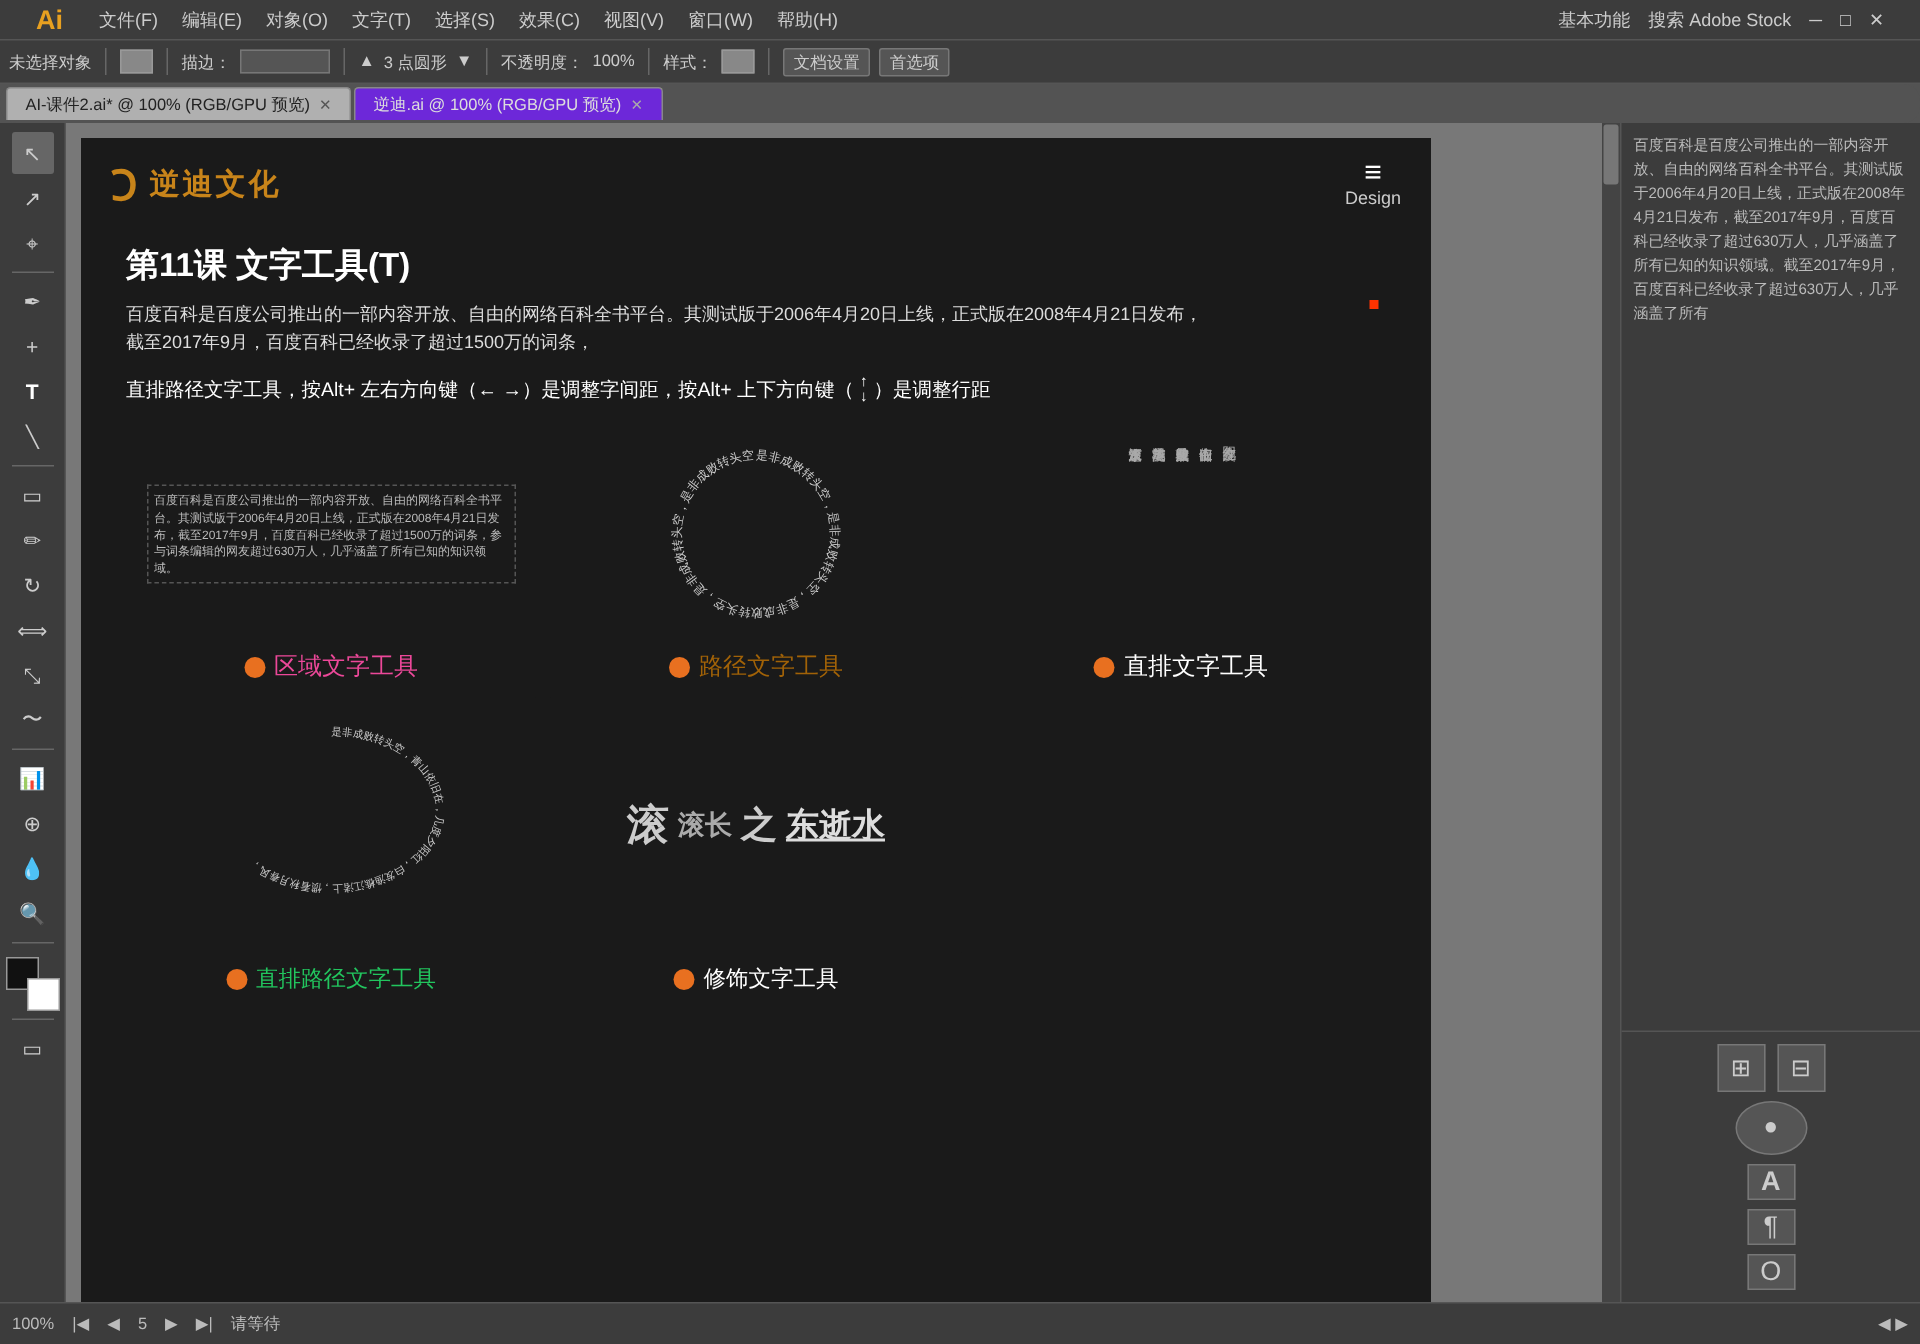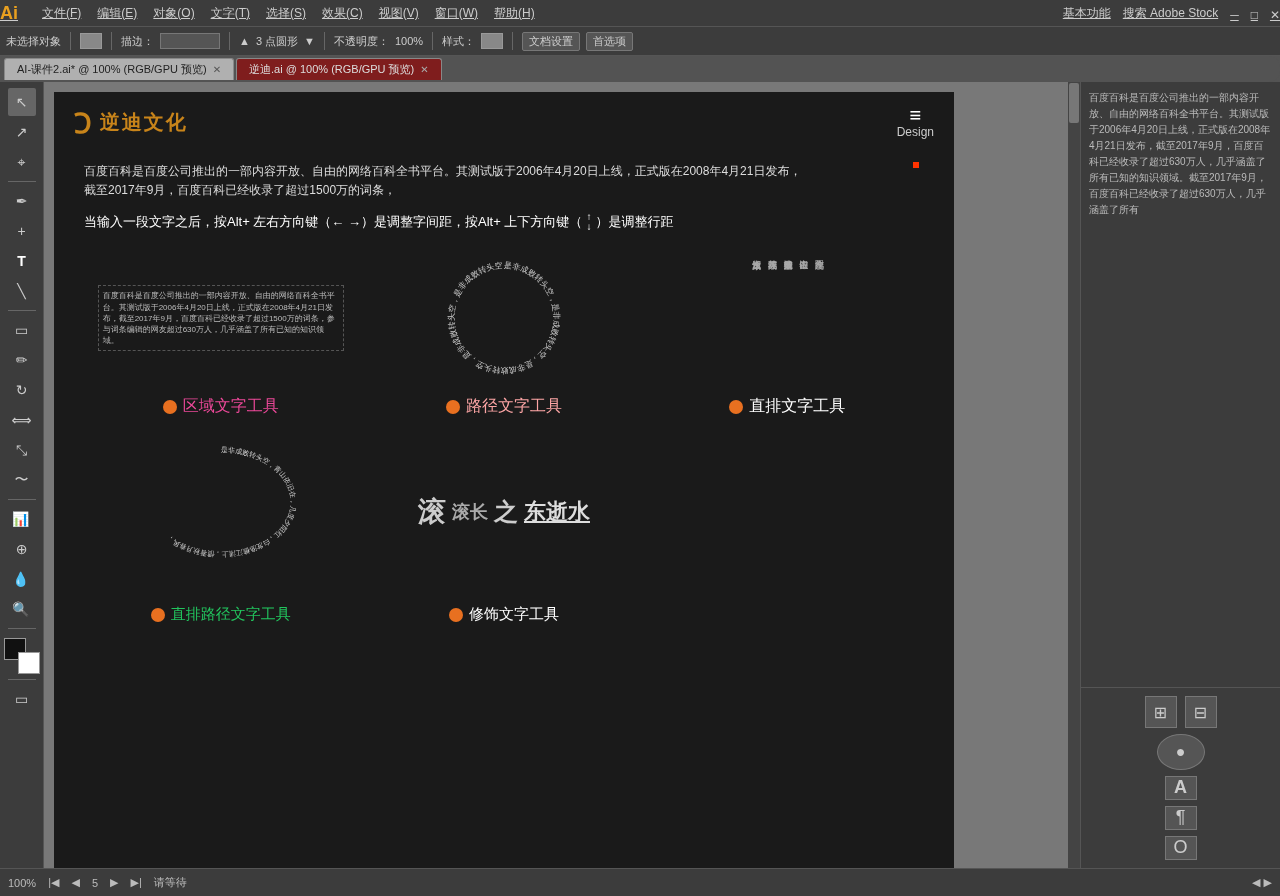--- a/index.html
+++ b/index.html
@@ -1,46 +1,46 @@
 <!DOCTYPE html>
 <html><head>
   <meta charset="utf-8">
   <style>
     * { margin: 0; padding: 0; box-sizing: border-box; }
     body { width: 1280px; height: 896px; overflow: hidden; background: #535353; font-family: 'Arial', sans-serif; position: relative; }
 
     
     #menu-bar {
       width: 100%; height: 26px; background: #3c3c3c;
-      display: flex; align-items: center; padding: 0 0;
-      font-size: 12px; color: #ccc; gap: 16px; text-decoration: underline;
+      display: flex; align-items: center; padding: 0 24px;
+      font-size: 12px; color: #ccc; gap: 16px;
     }
     #menu-bar .app-icon { color: #e8a020; font-weight: bold; font-size: 18px; margin-right: 8px; }
     #menu-bar span { cursor: pointer; }
-    .menu-right { margin-left: auto; display: flex; align-items: flex-end; gap: 12px; }
+    .menu-right { margin-left: auto; display: flex; align-items: center; gap: 12px; }
 
     
     #toolbar {
       width: 100%; height: 30px; background: #3c3c3c;
       display: flex; align-items: center; padding: 0 6px; gap: 6px;
       border-top: 1px solid #555; border-bottom: 1px solid #555;
       font-size: 11px; color: #ccc;
     }
     .toolbar-sep { width: 1px; height: 18px; background: #666; margin: 0 3px; }
     .toolbar-btn { background: #555; border: 1px solid #777; color: #ccc; padding: 1px 6px; font-size: 11px; cursor: pointer; border-radius: 2px; }
     .toolbar-select { background: #555; border: 1px solid #777; color: #ccc; padding: 1px 4px; font-size: 11px; cursor: pointer; }
     .color-swatch { width: 22px; height: 16px; background: #888; border: 1px solid #999; }
 
     
     #tab-bar {
       width: 100%; height: 26px; background: #535353;
       display: flex; align-items: center; padding: 0 4px; gap: 2px; border-radius: 11px;
     }
     .tab {
-      height: 22px; background: #7f1d1d; color: #ddd; font-size: 11px;
+      height: 22px; background: #6d28d9; color: #ddd; font-size: 11px;
       padding: 0 12px; display: flex; align-items: center; gap: 6px;
       cursor: pointer; border-radius: 3px 3px 0 0; border: 1px solid #888; border-bottom: none;
     }
     .tab.active { background: #b0b0b0; color: #222; }
     .tab-close { font-size: 10px; color: #aaa; cursor: pointer; }
     .tab.active .tab-close { color: #555; }
 
     
     #main-area {
       display: flex; width: 100%; height: calc(896px - 26px - 30px - 26px - 28px);
@@ -263,31 +263,32 @@
           <span class="logo-icon">Ↄ</span>
           <span class="logo-text">逆迪文化</span>
         </div>
         <div style="display:flex;flex-direction:column;align-items:center;">
           <span style="color:#fff;font-size:20px;line-height:1;">≡</span>
           <span class="design-label">Design</span>
         </div>
       </div>
 
       <div class="doc-content">
+        <div class="lesson-title">第11课   文字工具(T)</div>
 
         <div style="position:relative;">
           <div class="red-cursor" style="position:absolute;right:5px;top:0;"></div>
           <div class="description-text">
             <span>百度百科是百度公司推出的一部内容开放、自由的网络百科全书平台。其测试版于2006年4月20日上线，正式版在2008年4月21日发布，</span><br>
             <span>截至2017年9月，百度百科已经收录了超过1500万的词条，</span><br>
           </div>
         </div>
 
         <div class="instruction-line">
-          <span>当输入一段文字之后，按Alt+ 左右方向键（← →）是调整字间距，按Alt+ 上下方向键（</span>
+          <span>直排路径文字工具，按Alt+ 左右方向键（← →）是调整字间距，按Alt+ 上下方向键（</span>
           <span style="display:inline-flex;flex-direction:column;align-items:center;font-size:10px;line-height:1;">
             <span>↑</span>
               <span>↓</span>
           </span>
           <span>）是调整行距</span>
         </div>
 
         <div class="tools-grid">
 
           <div class="tool-example">
@@ -308,21 +309,21 @@
                 <defs>
                   <path id="circle1" d="M70,20 a50,50 0 1,1 -0.1,0"></path>
                 </defs>
                 <text font-size="8" fill="#ccc" font-family="Arial">
                   <textPath href="#circle1">是非成败转头空，是非成败转头空，是非成败转头空，是非成败转头空，是非成败转头空，</textPath>
                 </text>
               </svg>
             </div>
             <div class="tool-label-row">
               <div class="orange-dot"></div>
-              <span style="font-size:16px;color:#fca5a5;">路径文字工具</span>
+              <span style="font-size:16px;color:#a16207;">路径文字工具</span>
             </div>
           </div>
 
           <div class="tool-example">
             <div class="tool-visual">
               <div style="display:flex;flex-direction:row;gap:4px;height:130px;overflow:hidden;">
                 <div style="writing-mode:vertical-rl;font-size:9px;color:#aaa;line-height:1.3;">滚滚长江东逝水</div>
                 <div style="writing-mode:vertical-rl;font-size:9px;color:#aaa;line-height:1.3;">浪花淘尽英雄</div>
                 <div style="writing-mode:vertical-rl;font-size:9px;color:#aaa;line-height:1.3;">旧是非成败转头空</div>
                 <div style="writing-mode:vertical-rl;font-size:9px;color:#aaa;line-height:1.3;">青山依旧在</div>

